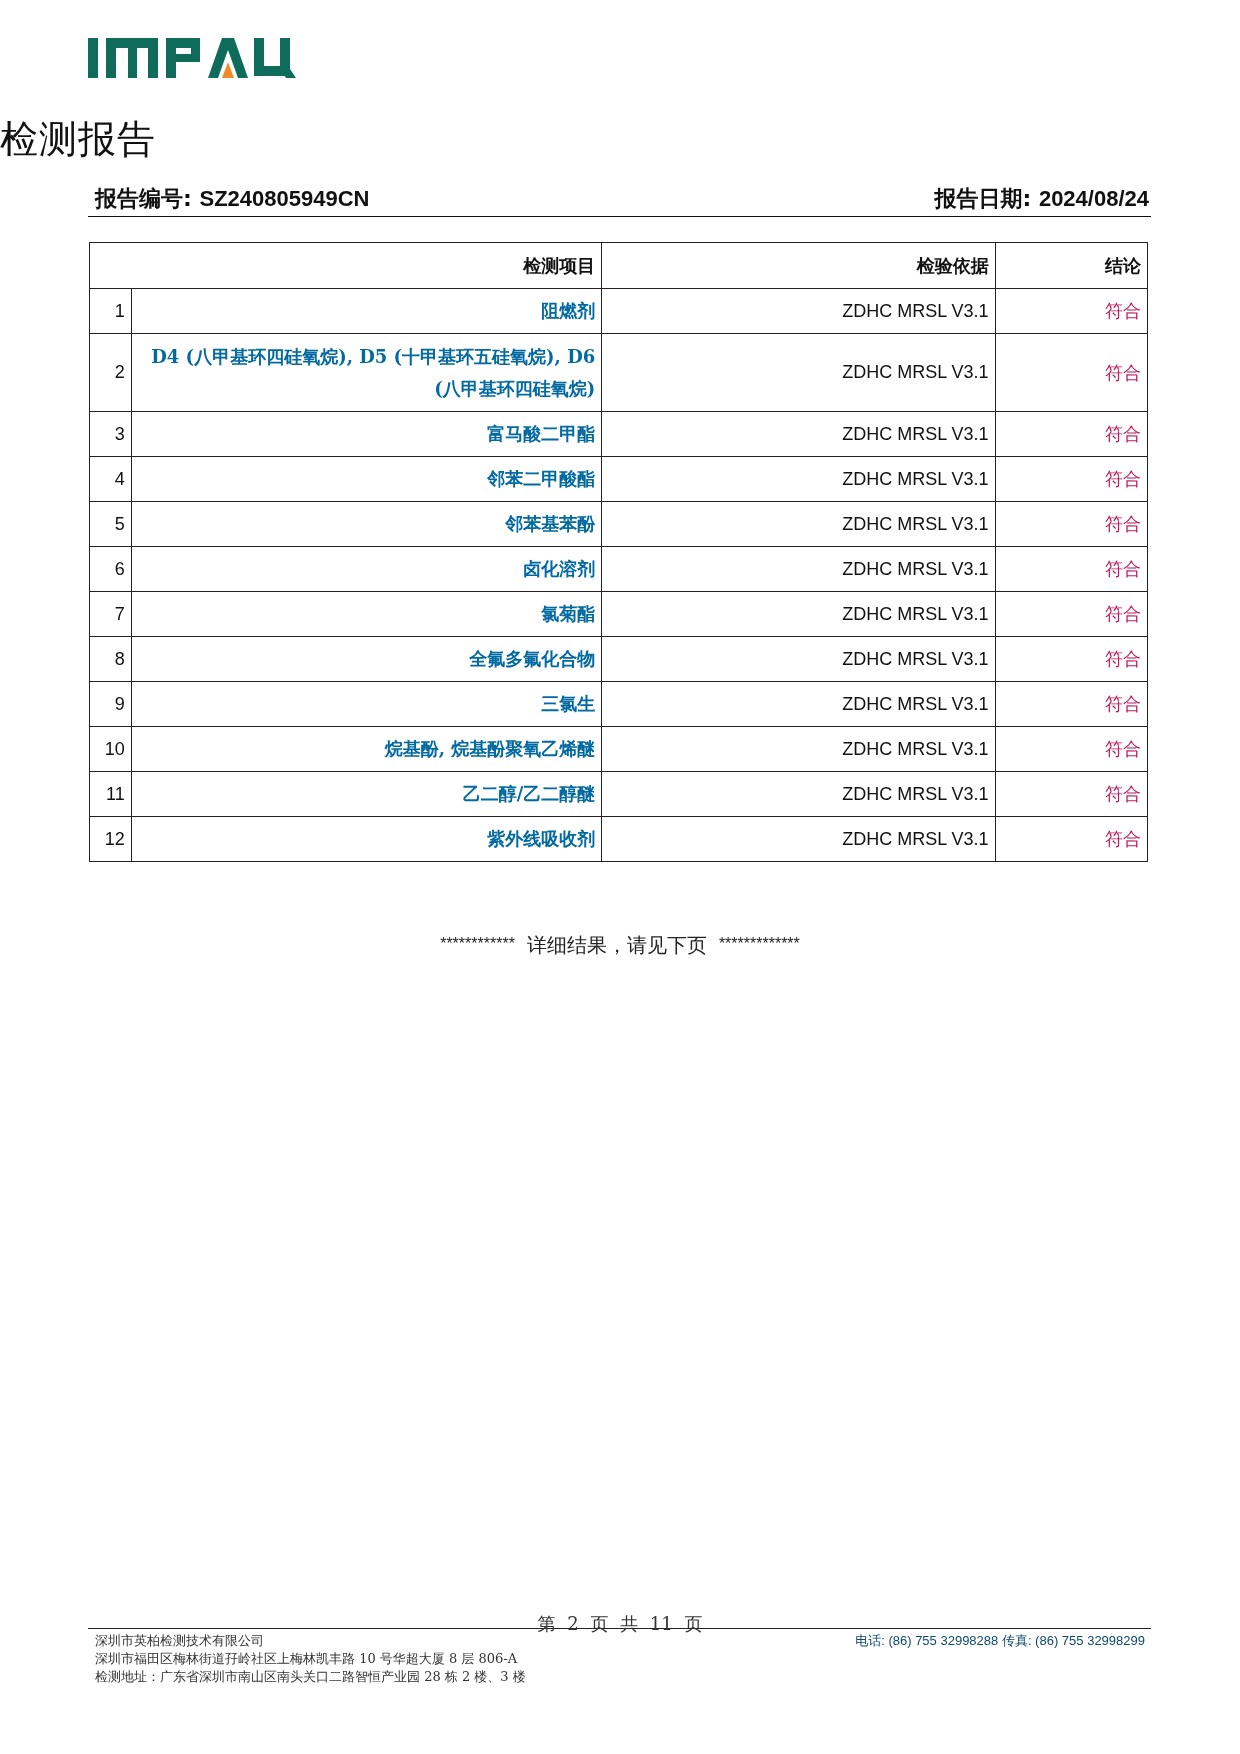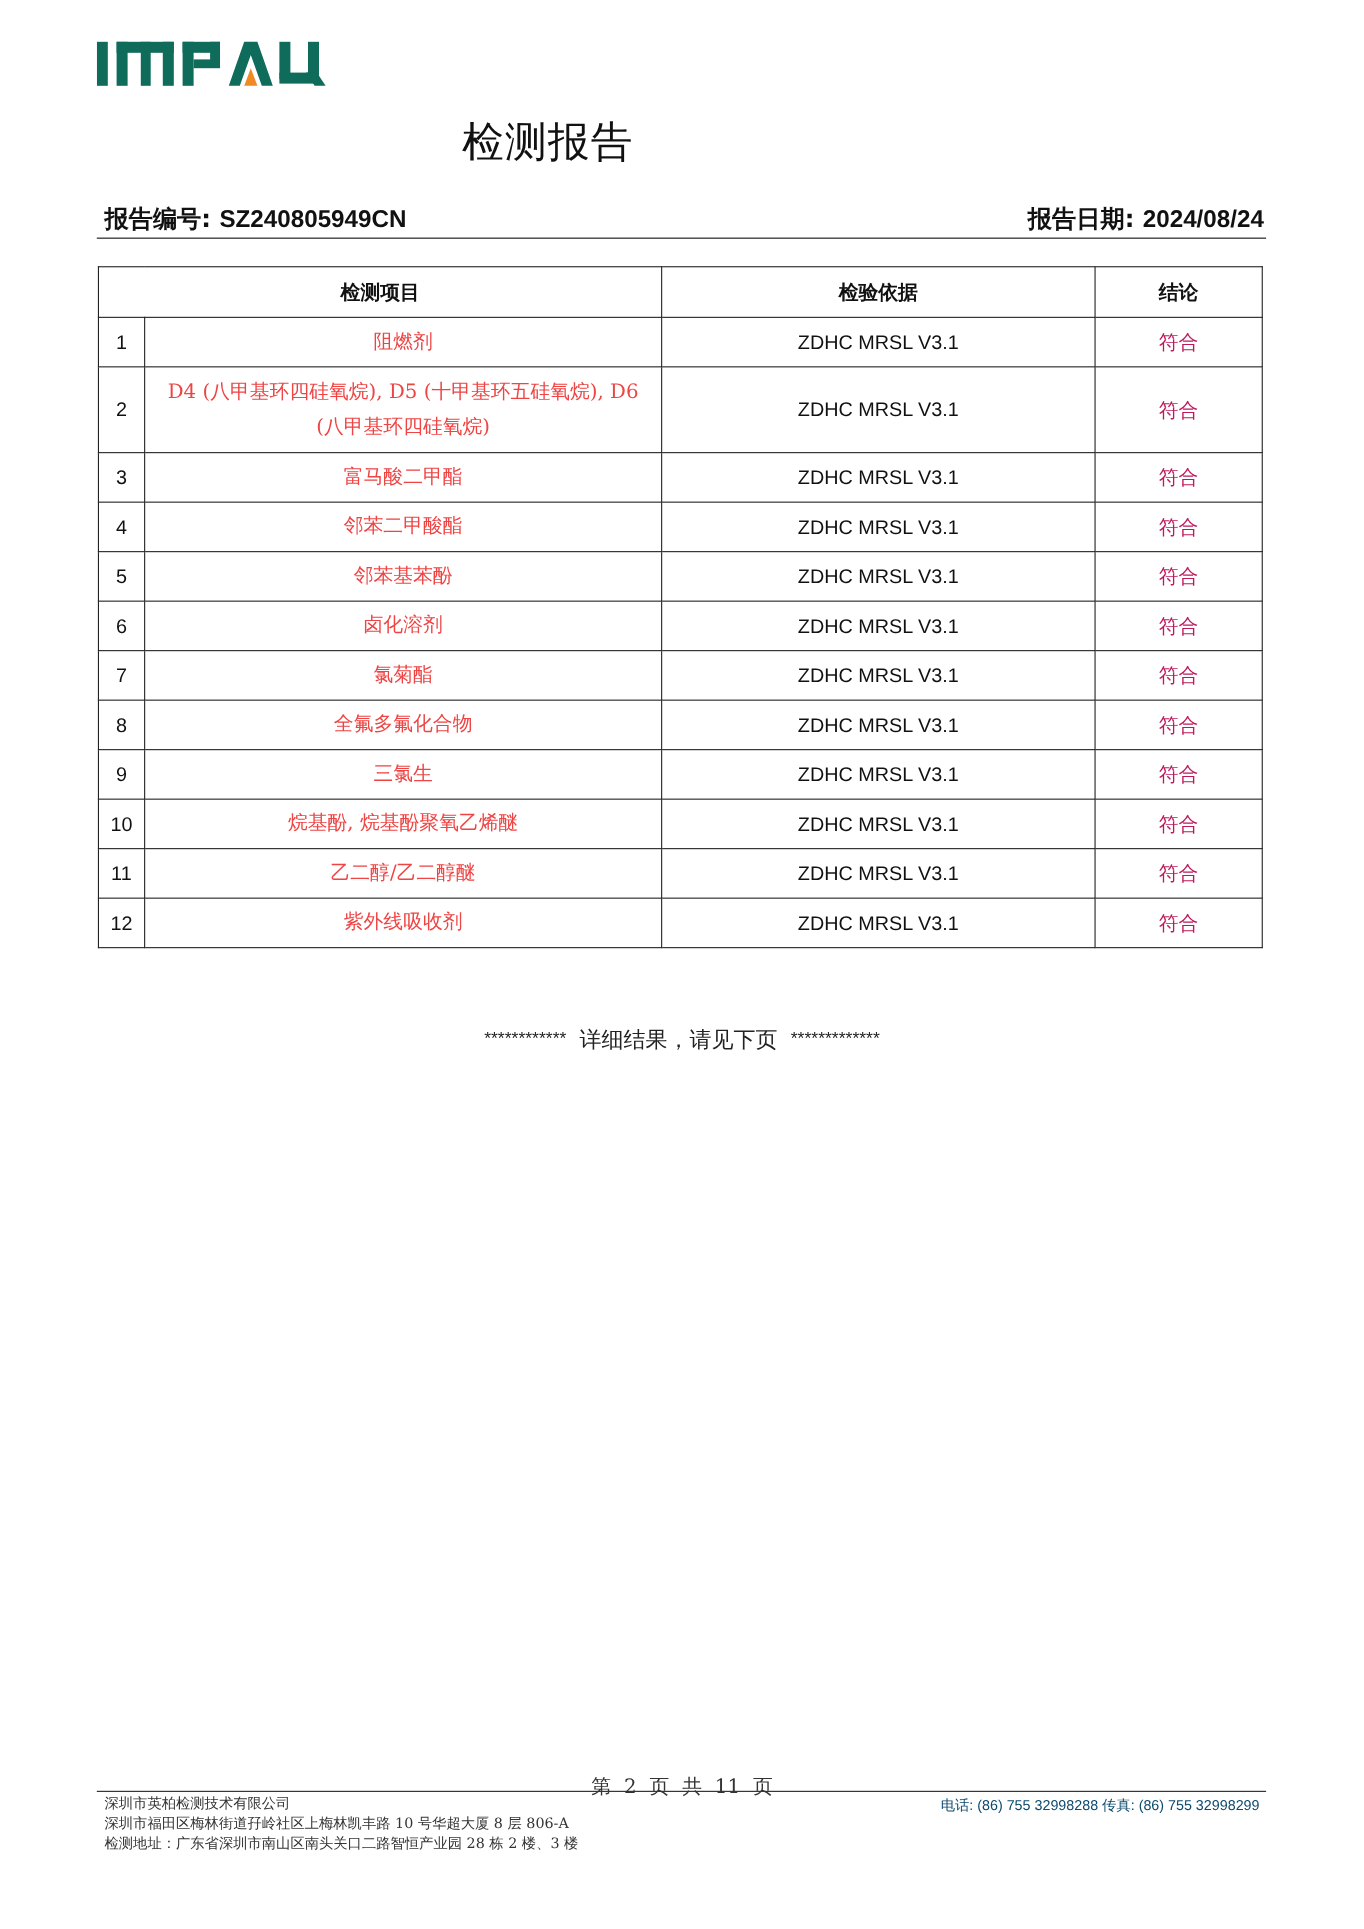--- a/index.html
+++ b/index.html
@@ -19,22 +19,22 @@
       position: absolute;
       left: 88px;
       top: 36px;
       width: 210px;
       height: 44px;
     }
     .title {
       position: absolute;
       left: 0;
       width: 996px;
-      top: 104px;
-      text-align: center;
+      top: 114px;
+      text-align: left;
       font-family: "DejaVu Sans", sans-serif;
       font-size: 38px;
       letter-spacing: 1px;
       color: #111;
     }
     .meta-row {
       position: absolute;
       left: 88px;
       width: 1063px;
       top: 186px;
@@ -55,41 +55,41 @@
       position: absolute;
       left: 89px;
       top: 242px;
       width: 1059px;
       border-collapse: collapse;
       font-size: 18px;
     }
     table.results td, table.results th {
       border: 1.3px solid #222;
       padding: 0 6px;
-      text-align: center;
+      text-align: right;
       vertical-align: middle;
     }
     table.results th {
       height: 45px;
       font-weight: bold;
       font-family: "DejaVu Sans", sans-serif;
       font-size: 18px;
     }
     table.results td { height: 44px; }
     table.results tr.tall td { height: 77px; }
     .col-no { width: 40px; }
     .col-item { width: 451px; }
     .col-basis { width: 377px; }
     .col-result { width: 146px; }
     .cn {
       font-family: "DejaVu Serif", serif;
       color: #be185d;
       font-size: 18px;
     }
-    .item-cell { line-height: 32px; color: #ef4444; }
+    .item-cell { line-height: 32px; color: #0369a1; font-weight: bold; }
 
     .see-next {
       position: absolute;
       left: 0;
       width: 1240px;
       top: 932px;
       text-align: center;
       font-size: 20px;
       color: #222;
     }

